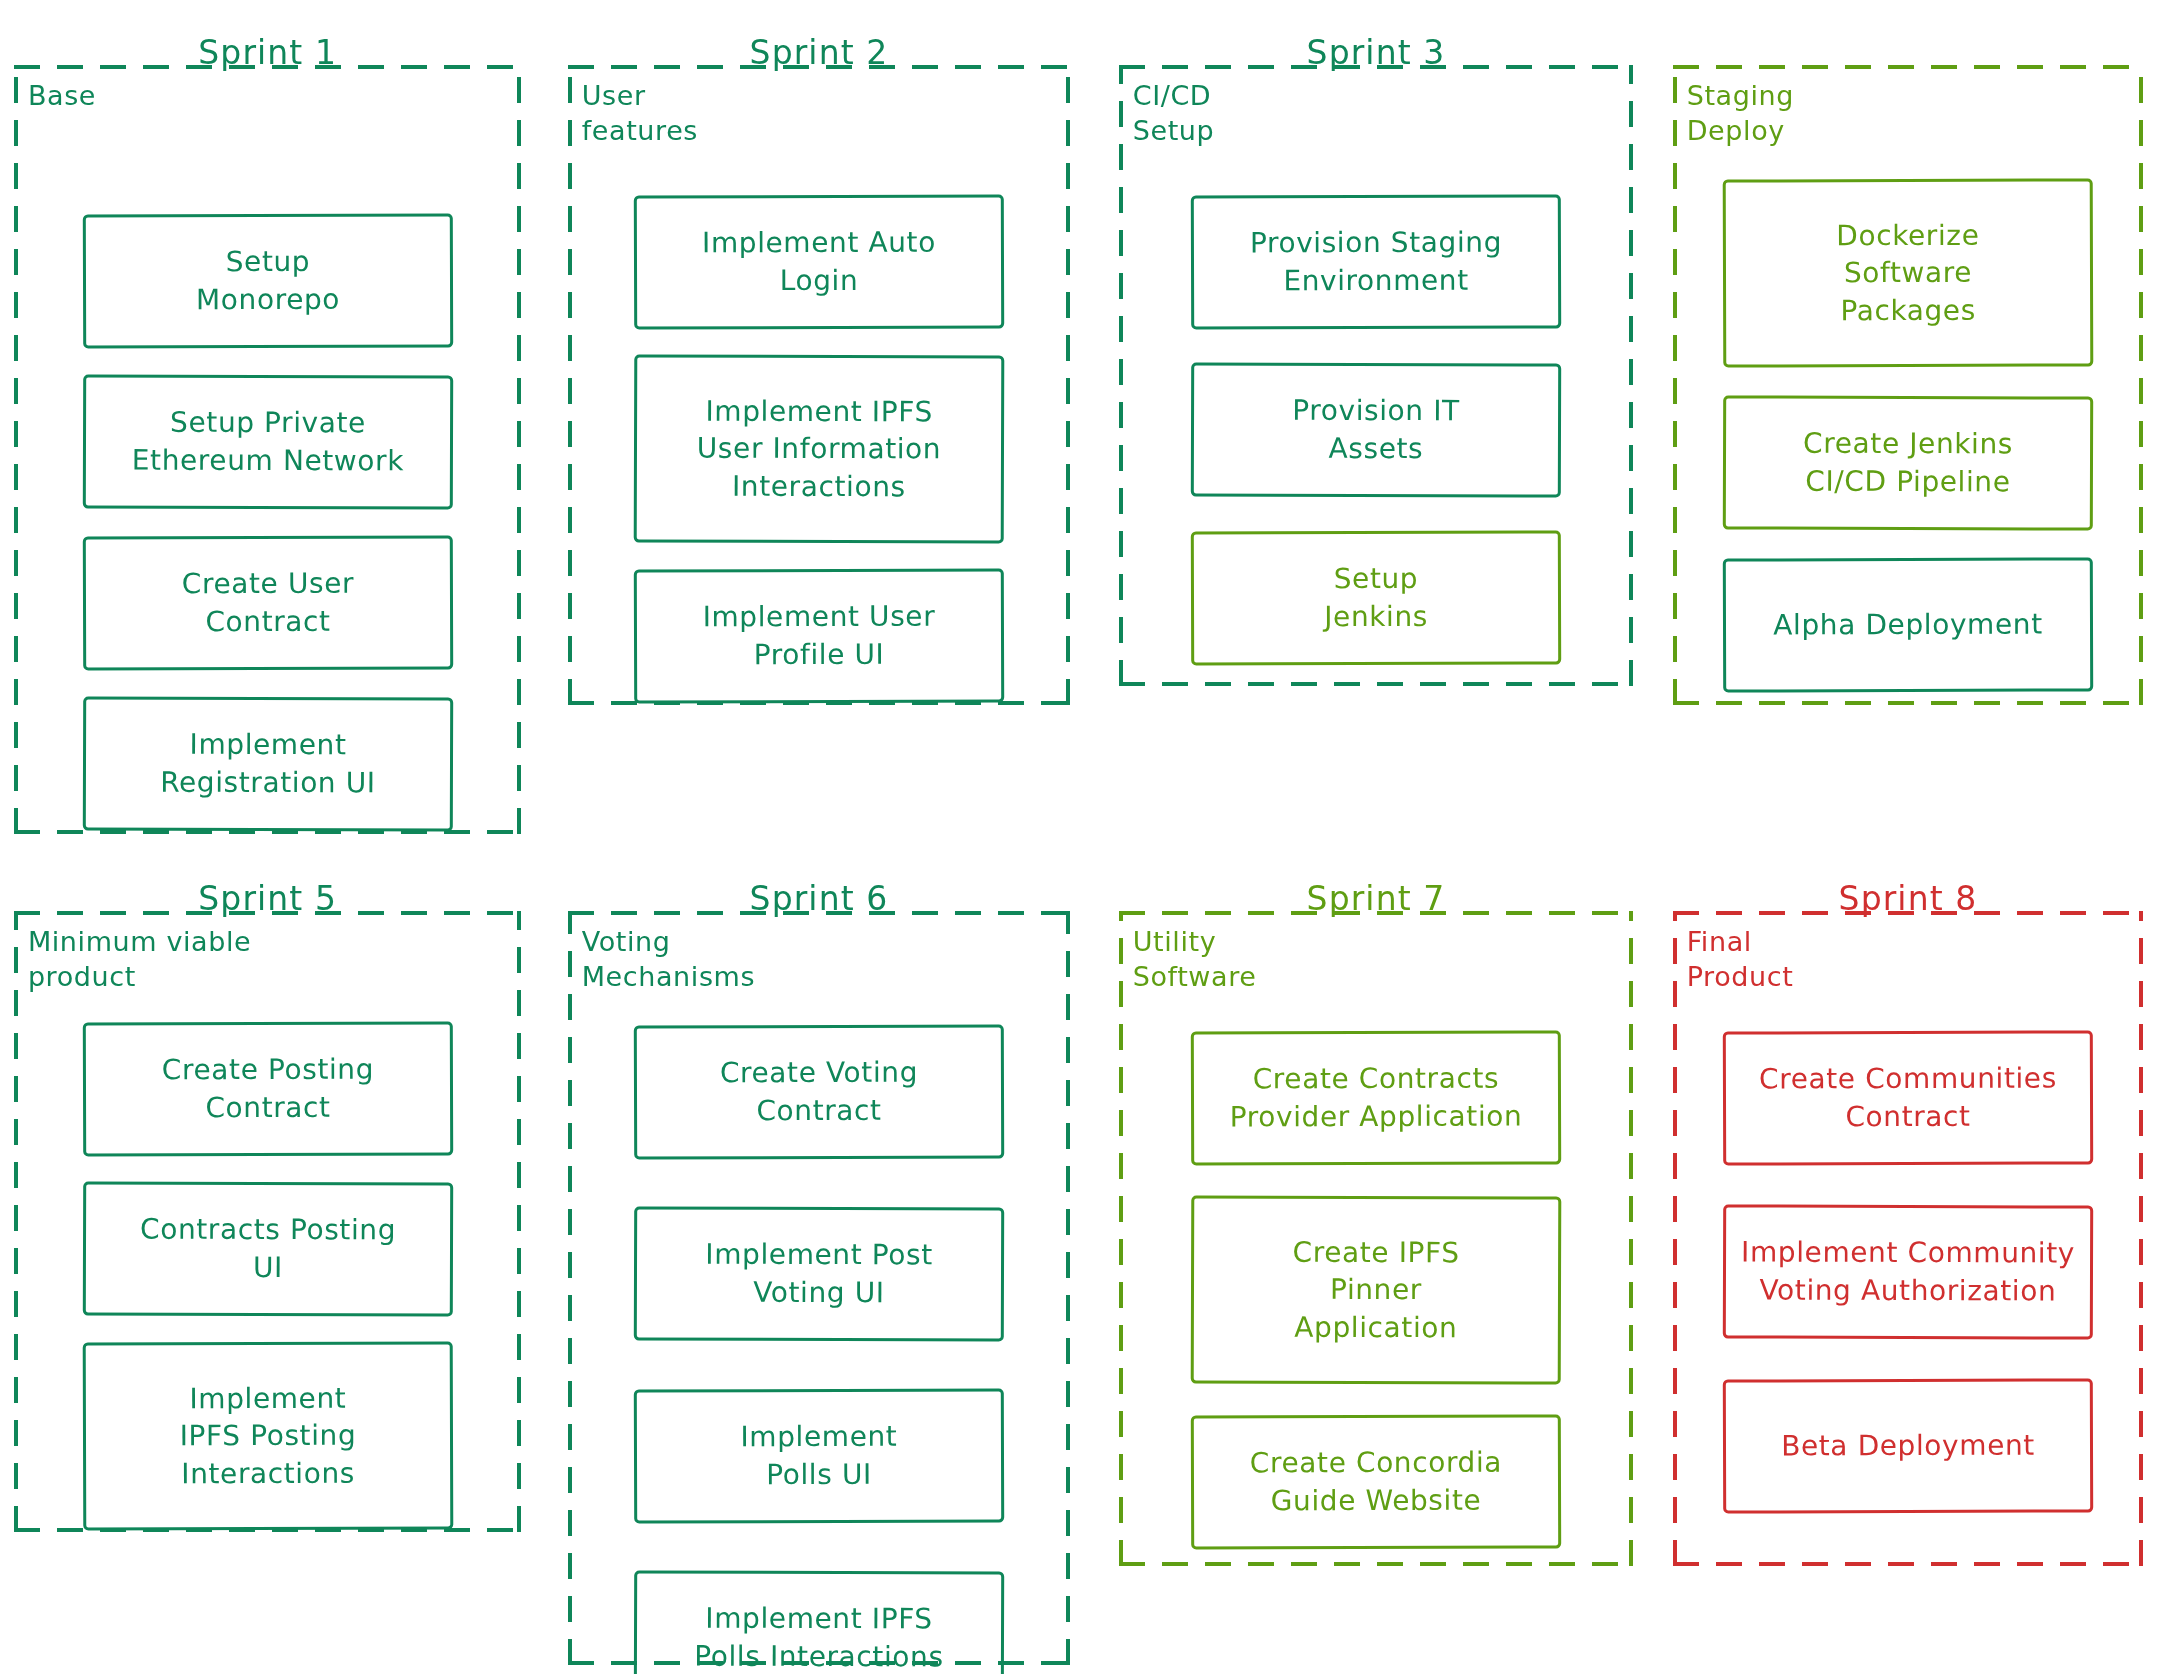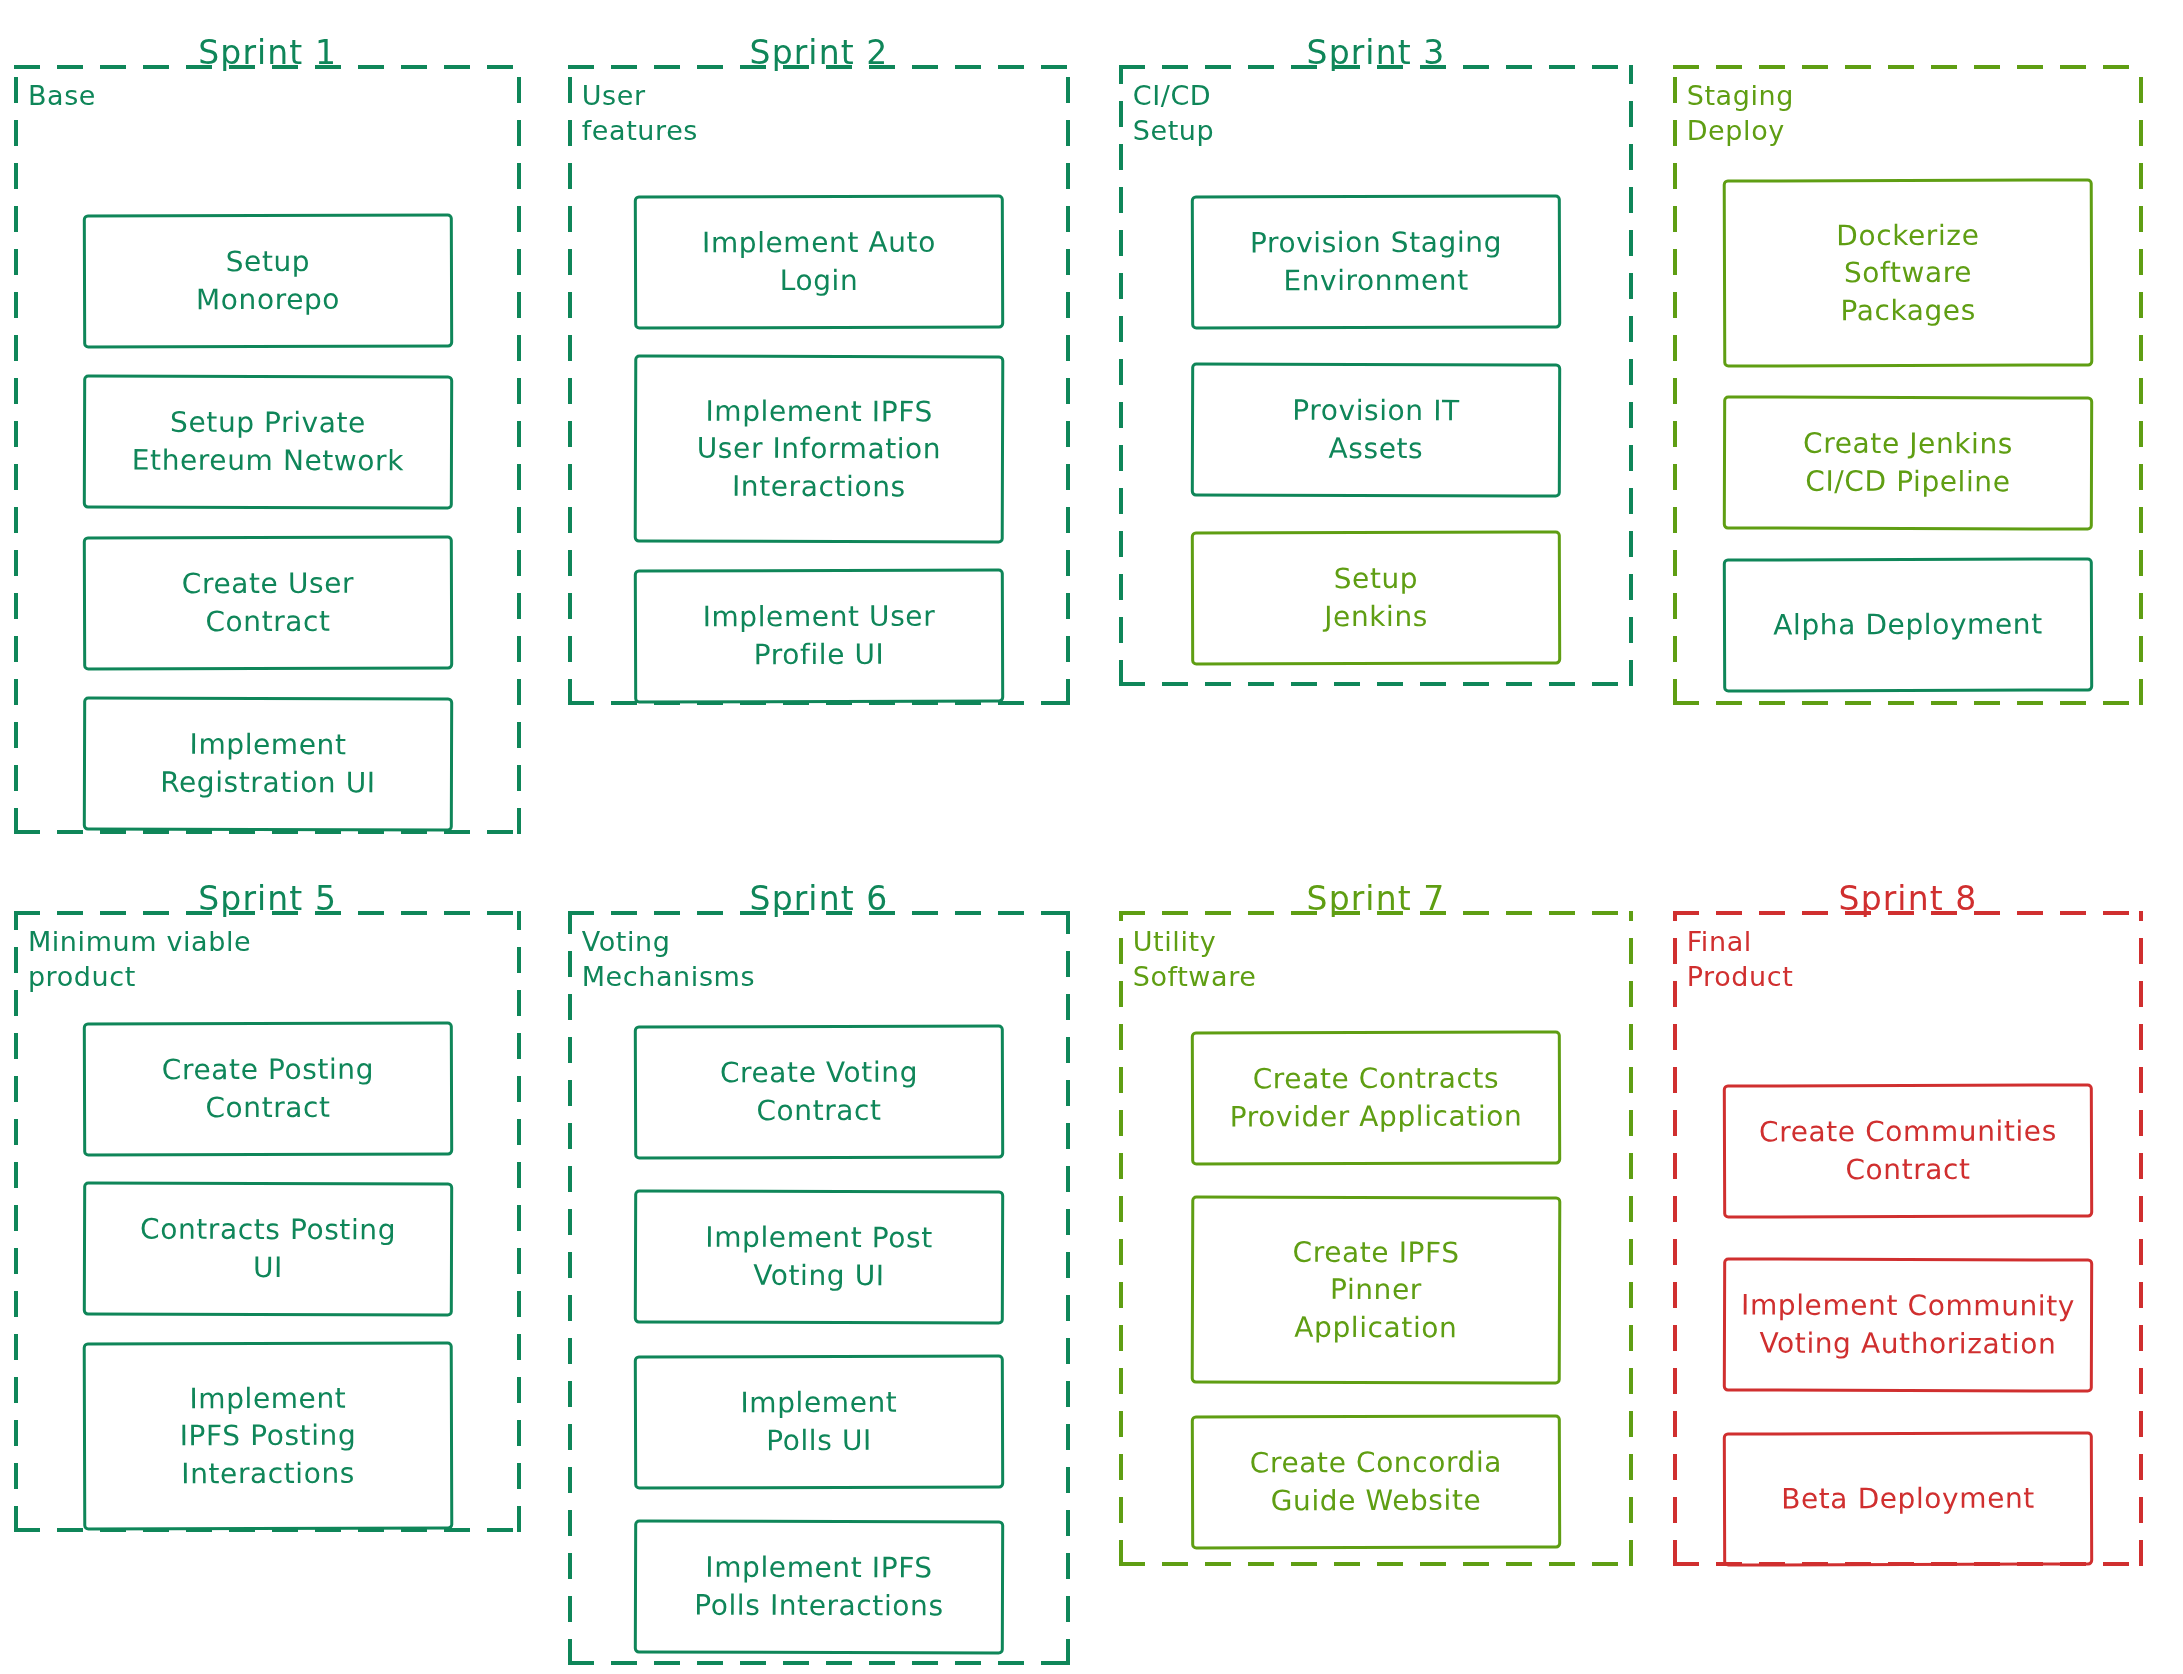--- a/index.html
+++ b/index.html
@@ -42,23 +42,23 @@
   .task-text{
     font-size:28px;line-height:1.34;letter-spacing:0.6px;
     color:var(--c);text-align:center;white-space:pre-line;
   }
   
   .s1{left:14.2px;top:65px;width:507px;height:769px;}  .s1 .tasks{padding-top:149px;gap:27px;}
   .s2{left:568px;top:65px;width:502px;height:640px;} .s2 .tasks{padding-top:130px;gap:26px;}
   .s3{left:1119px;top:65px;width:514px;height:621px;}.s3 .tasks{padding-top:130px;gap:34px;}
   .s4{left:1673px;top:65px;width:470px;height:640px;}.s4 .tasks{padding-top:114px;gap:28.5px;}
   .s5{left:14.2px;top:911px;width:507px;height:621px;} .s5 .tasks{padding-top:111px;gap:26px;}
-  .s6{left:568px;top:911px;width:502px;height:754px;}.s6 .tasks{padding-top:114px;gap:31px;}
+  .s6{left:568px;top:911px;width:502px;height:754px;}.s6 .tasks{padding-top:114px;gap:48px;}
   .s7{left:1119px;top:911px;width:514px;height:655px;}.s7 .tasks{padding-top:120px;gap:31px;}
-  .s8{left:1673px;top:911px;width:470px;height:655px;}.s8 .tasks{padding-top:120px;gap:40px;justify-content:flex-end;}
+  .s8{left:1673px;top:911px;width:470px;height:655px;}.s8 .tasks{padding-top:120px;gap:40px;}
 </style>
 </head>
 <body>
 
 <div class="sprint-group s1" style="--c: #0f8659;">
     <div class="sprint-title">Sprint 1</div>
     <div class="sprint-container">
       <div class="sprint-label">Base</div>
       <div class="tasks">
         <div class="task" style="--c: #0f8659;">

